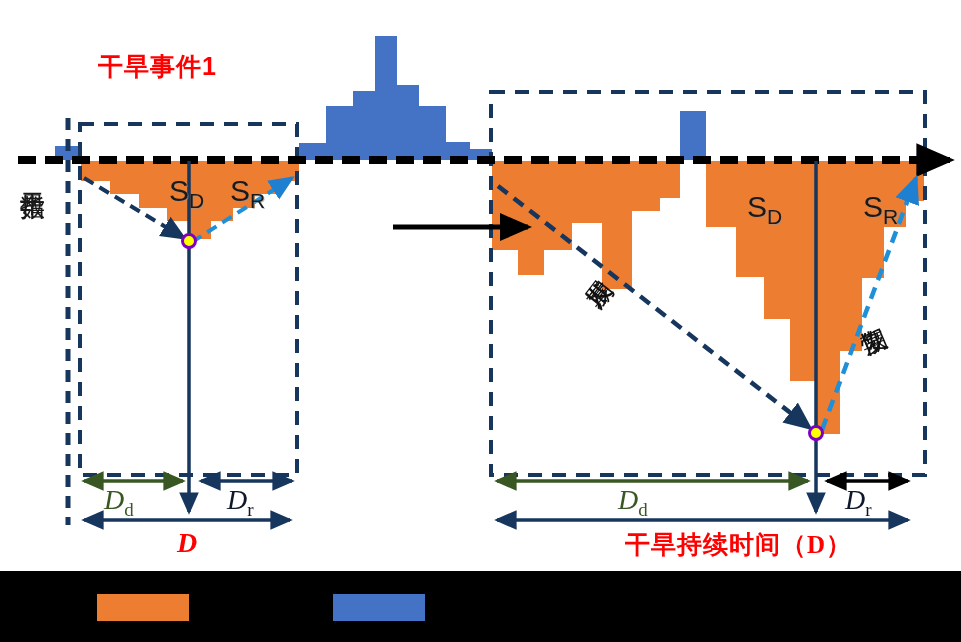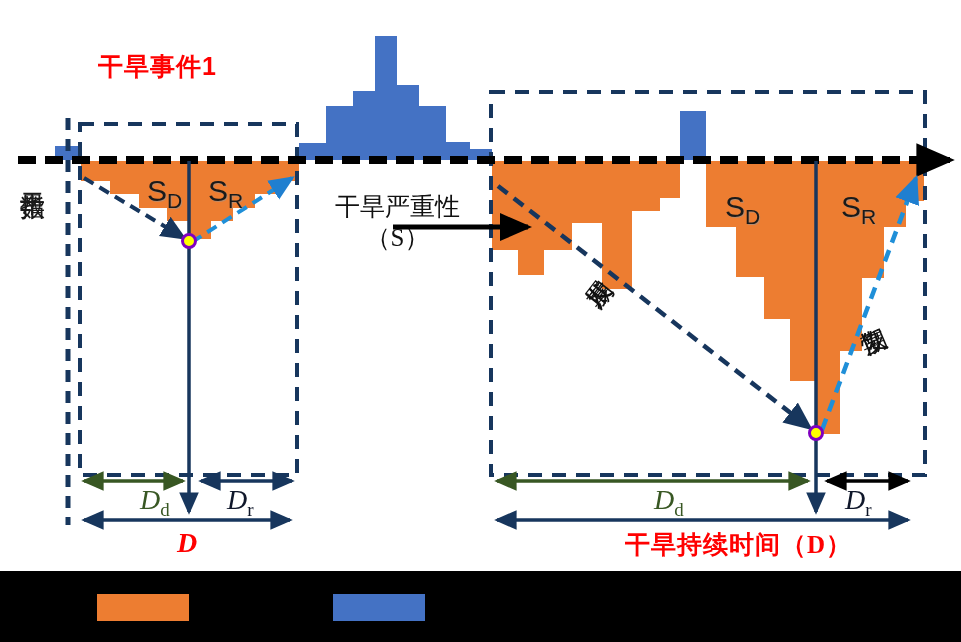--- a/index.html
+++ b/index.html
@@ -24,28 +24,29 @@
     letter-spacing:1px;
   }
   .sev-label{
     font-family:"Liberation Serif", serif;
     font-size:25px;color:#111111;text-align:center;line-height:1.22;
   }
   .s-label{
     font-family:"Liberation Sans", sans-serif;
     font-size:30px;color:#1a1a1a;font-style:normal;
     text-shadow:1px 1px 0 rgba(150,150,150,.55);
+    margin-left:22px;
   }
   .s-label sub{font-size:21px;}
   .d-label{
     font-family:"Liberation Serif", serif;
     font-style:italic;font-size:28px;
   }
   .d-label sub{font-size:19px;font-style:normal;}
-  .dd{color:#385723;margin-left:36px;}
+  .dd{color:#385723;}
   .dr{color:#0f172a;}
   .dmain{
     font-family:"Liberation Serif", serif;
     font-weight:bold;font-style:italic;font-size:28px;color:#FF0000;
   }
   .dur-label{
     font-family:"Liberation Serif", serif;
     font-weight:bold;font-size:25px;color:#FF0000;letter-spacing:1px;text-align:center;
   }
   .rot-label{
@@ -177,24 +178,20 @@
 
   <div id="legend-bar"></div>
   <div class="swatch" style="left:97px;top:594px;width:92px;height:27px;background:#ED7D31;"></div>
   <div class="swatch" style="left:333px;top:594px;width:92px;height:27px;background:#4472C4;"></div>
 
   <div class="lbl evt-title" style="left:98px;top:50px;">干旱事件1</div>
 
 
   <div class="lbl axis-ylabel" style="left:16px;top:173px;">干旱指数</div>
 
-  <div class="lbl sev-label" style="left:335px;top:192px;">
-    <div>干旱严重性</div>
-    <div>（S）</div>
-  </div>
 
   <div class="lbl s-label" style="left:147px;top:174px;">
     <span>S</span><sub>D</sub>
   </div>
   <div class="lbl s-label" style="left:208px;top:174px;">
     <span>S</span><sub>R</sub>
   </div>
 
   <div class="lbl s-label" style="left:725px;top:190px;">
     <span>S</span><sub>D</sub>

